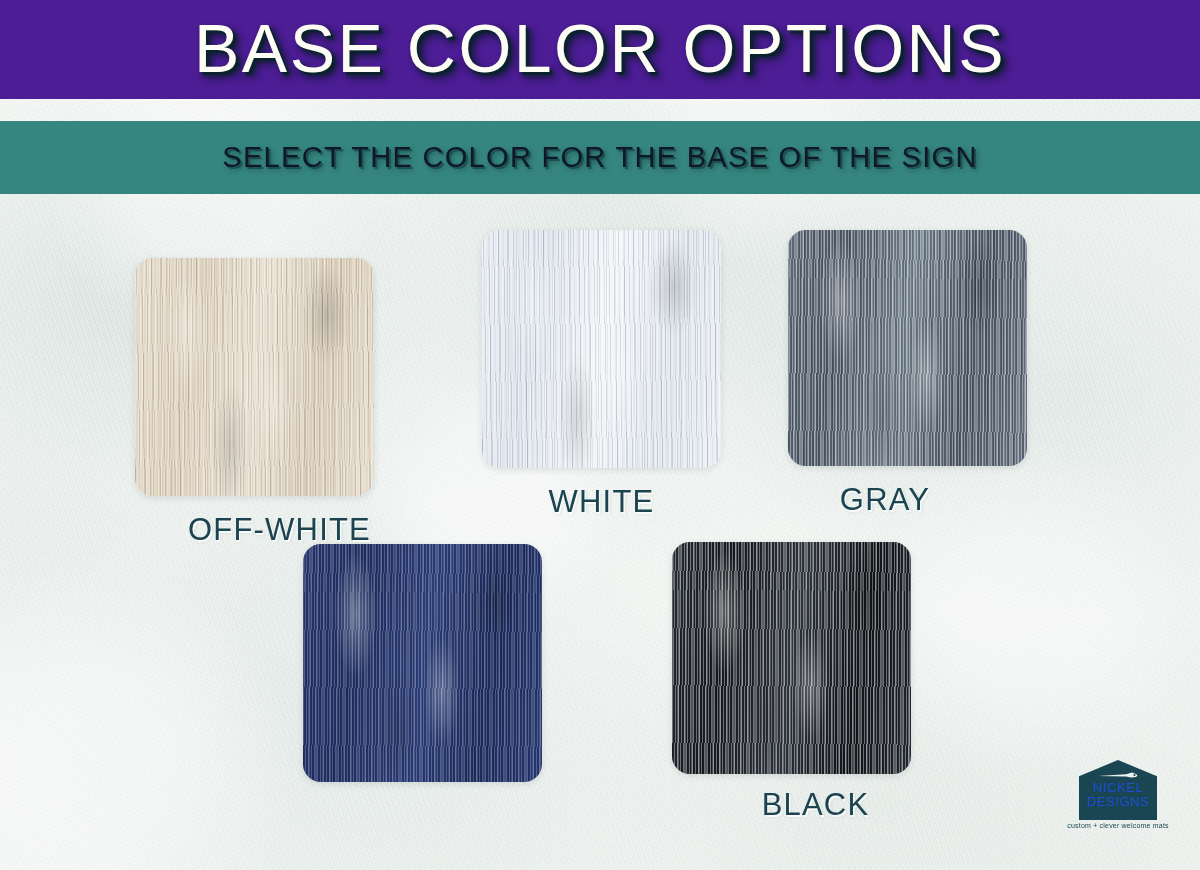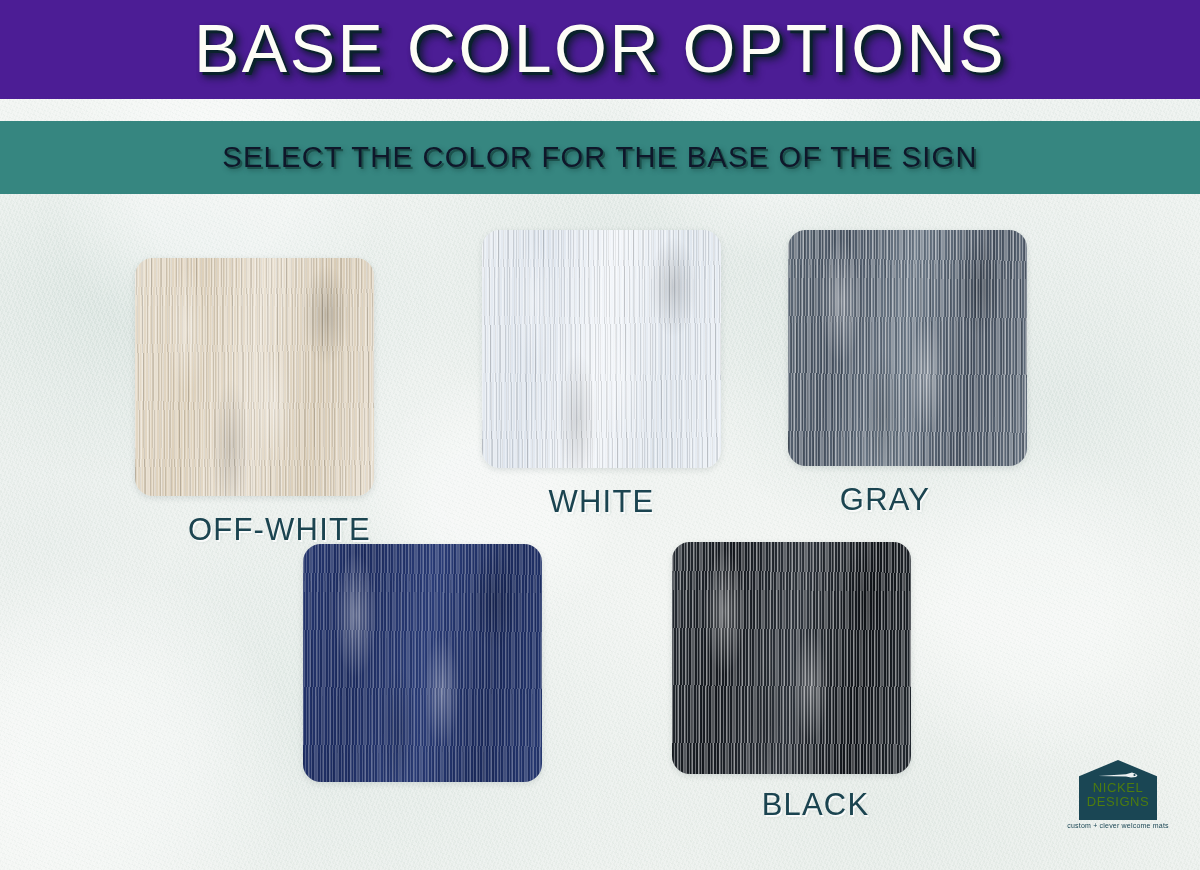--- a/index.html
+++ b/index.html
@@ -159,21 +159,21 @@
     clip-path:polygon(50% 0%, 100% 27%, 100% 100%, 0% 100%, 0% 27%);
   }
   .logo-key {
     position:absolute; left:17px; top:11px;
     width:44px; height:9px;
   }
   .logo-name {
     position:absolute; left:0; top:21px;
     width:78px;
     text-align:center;
-    color:#4d7c0f;
+    color:#1d4ed8;
     font-size:13px;
     letter-spacing:.6px;
     line-height:14px;
     font-weight:400;
   }
   .logo-tag {
     margin-top:2px;
     text-align:center;
     color:#1a4654;
     font-size:7px;

